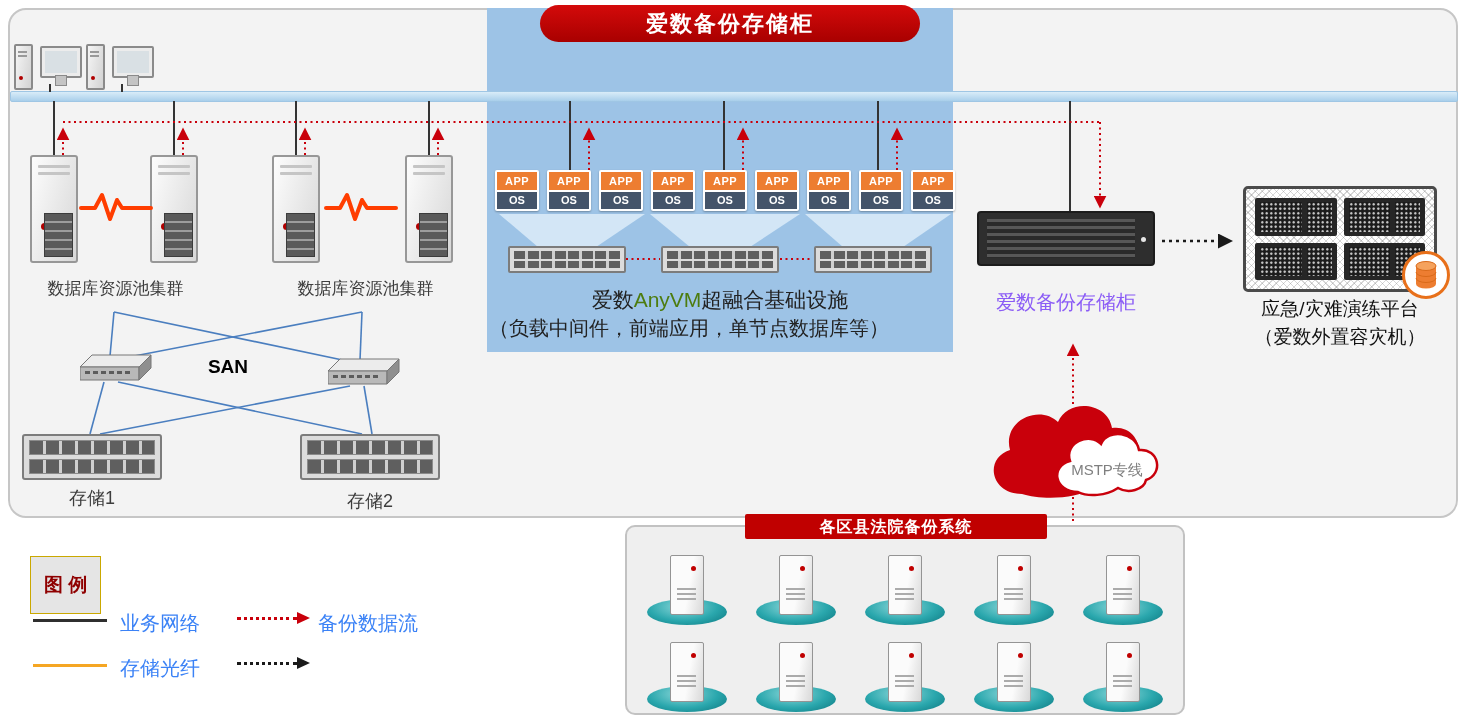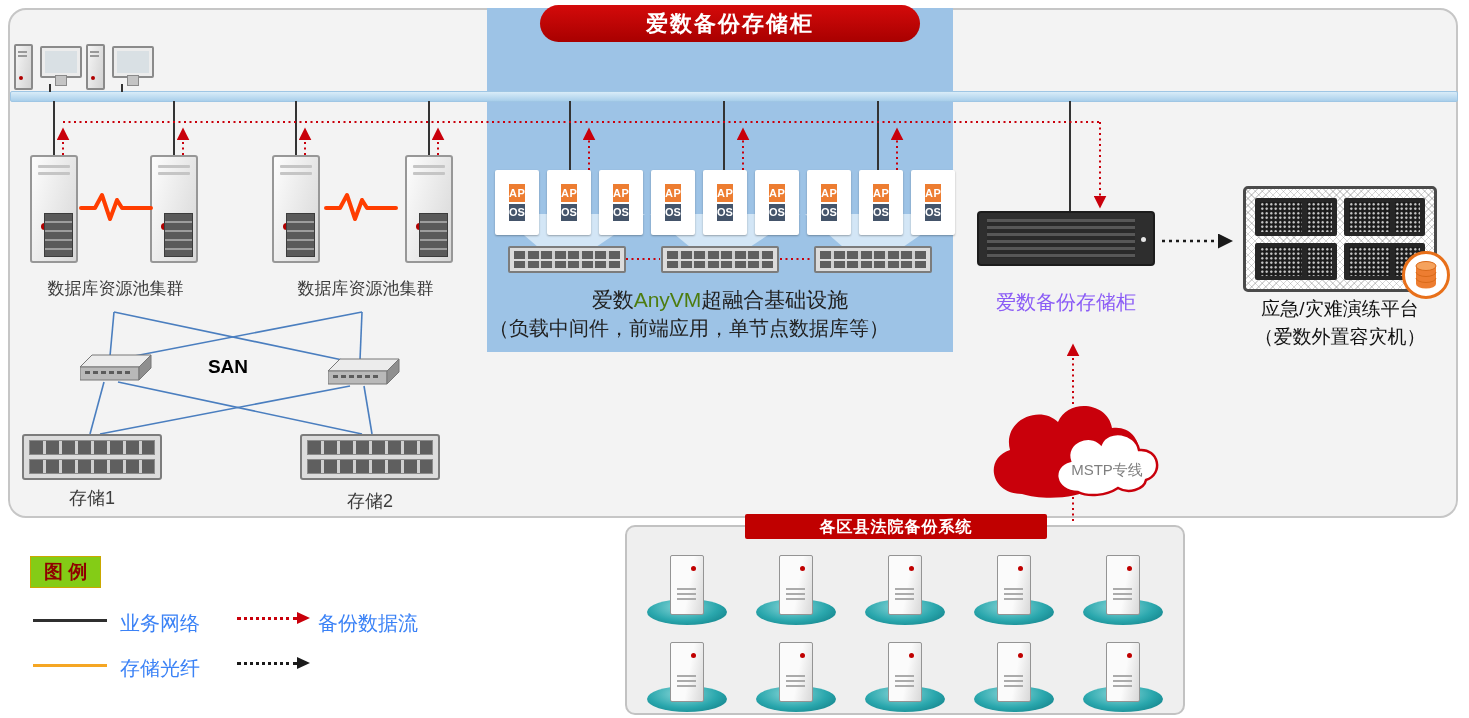--- a/index.html
+++ b/index.html
@@ -33,21 +33,21 @@
   .server .disks{position:absolute;right:3px;bottom:4px;width:29px;height:44px;border:1px solid #3c3c3c;background:repeating-linear-gradient(#5a5a5a 0 7px,#9d9d9d 7px 9px)}
 
   .heartbeat{position:absolute;z-index:4}
 
   
   .array{position:absolute;width:140px;height:46px;background:#dcdcdc;border:2px solid #7c7c7c;border-radius:3px;padding:4px 5px;display:flex;flex-direction:column;justify-content:space-between;z-index:3}
   .array .row{height:15px;background:repeating-linear-gradient(90deg,#5f5f5f 0 13px,#cfcfcf 13px 16px);border:1px solid #8b8b8b}
 
   
   .hci-units{position:absolute;left:495px;top:170px;width:460px;display:flex;justify-content:space-between;z-index:3}
-  .unit{width:44px;background:#fff;padding:14px;border-radius:2px;box-shadow:0 1px 2px rgba(0,0,0,.3)}
+  .unit{width:44px;background:#fff;padding:2px;border-radius:2px;box-shadow:0 1px 2px rgba(0,0,0,.3)}
   .unit .app{height:18px;background:#ed7d31;color:#fff;font-size:11px;font-weight:bold;text-align:center;line-height:18px;letter-spacing:.5px}
   .unit .os{height:17px;background:#44546a;color:#fff;font-size:11px;font-weight:bold;text-align:center;line-height:17px;margin-top:2px}
   .hci-array{position:absolute;width:118px;height:27px;background:#dcdcdc;border:2px solid #7c7c7c;border-radius:2px;padding:3px 4px;display:flex;flex-direction:column;gap:2px;z-index:3}
   .hci-array .row{flex:1;background:repeating-linear-gradient(90deg,#5f5f5f 0 11px,#cfcfcf 11px 13.5px)}
   .hci-title{position:absolute;left:489px;top:286px;width:462px;text-align:center;font-size:21px;color:#222;z-index:4}
   .hci-title .prod{color:#4d7c0f}
   .hci-sub{position:absolute;left:489px;top:315px;width:462px;text-align:left;font-size:20px;color:#222;z-index:4}
 
   
   .cabinet{position:absolute;left:977px;top:211px;width:178px;height:55px;background:#2e2e2e;border:2px solid #1c1c1c;border-radius:4px;padding:6px 18px 6px 8px;z-index:3}
@@ -71,21 +71,21 @@
   .branch-banner{position:absolute;left:745px;top:514px;width:302px;height:25px;background:#c00000;color:#fff;font-size:16px;font-weight:bold;text-align:center;line-height:25px;border-radius:2px;z-index:6;letter-spacing:1px}
   .branch-grid{position:absolute;left:632px;top:538px;width:546px;height:174px;display:flex;flex-wrap:wrap;z-index:3}
   .branch-cell{width:20%;height:50%;display:flex;align-items:flex-end;justify-content:center}
   .b-icon{position:relative;width:86px;height:80px}
   .b-base{position:absolute;left:3px;bottom:0;width:80px;height:26px;border-radius:50%;background:radial-gradient(ellipse at 45% 30%,#8fd9db 0%,#2aa7ad 55%,#0b747d 100%)}
   .b-tower{position:absolute;left:26px;bottom:10px;width:34px;height:60px;background:linear-gradient(100deg,#fbfbfb 55%,#d8d8d8);border:1px solid #949494;border-radius:2px}
   .b-tower::before{content:'';position:absolute;left:6px;right:7px;top:32px;height:2px;background:#ababab;box-shadow:0 5px 0 #ababab,0 10px 0 #ababab}
   .b-tower::after{content:'';position:absolute;right:7px;top:10px;width:5px;height:5px;background:#c00000;border-radius:50%}
 
   
-  .legend-title{position:absolute;left:30px;top:556px;padding:2px 13px;background:#84cc16;color:#8f0000;font-size:19px;font-weight:bold;border:1px solid #caa800;z-index:4}
+  .legend-title{position:absolute;left:30px;top:556px;padding:15px 13px;background:#e5e5e5;color:#8f0000;font-size:19px;font-weight:bold;border:1px solid #caa800;z-index:4}
   .legend-line{position:absolute;z-index:4}
   .line-black{left:33px;top:619px;width:74px;border-top:3px solid #2f2f2f}
   .line-orange{left:33px;top:664px;width:74px;border-top:3px solid #f5a623}
   .legend-label{position:absolute;font-size:20px;color:#3b82f6;z-index:4}
   .arrow-dotted{position:absolute;width:60px;border-top:3px dotted;z-index:4}
   .arrow-dotted::after{content:'';position:absolute;right:-13px;top:-8.5px;width:0;height:0;border-left:13px solid;border-top:6.5px solid transparent;border-bottom:6.5px solid transparent}
   .arrow-red{color:#c9000b}
   .arrow-black{color:#1a1a1a}
 
   .sw{position:absolute;z-index:3}

